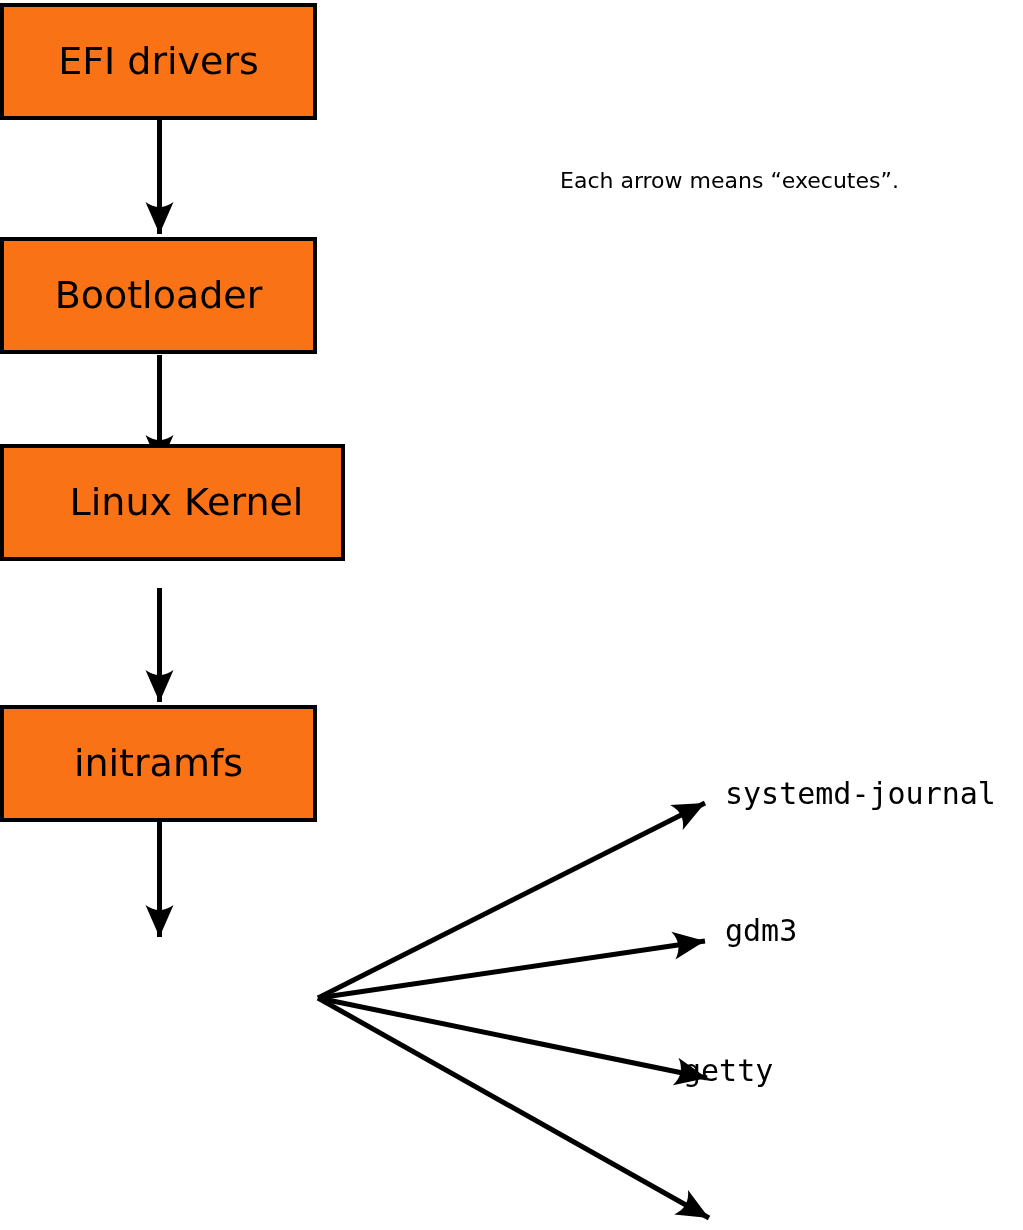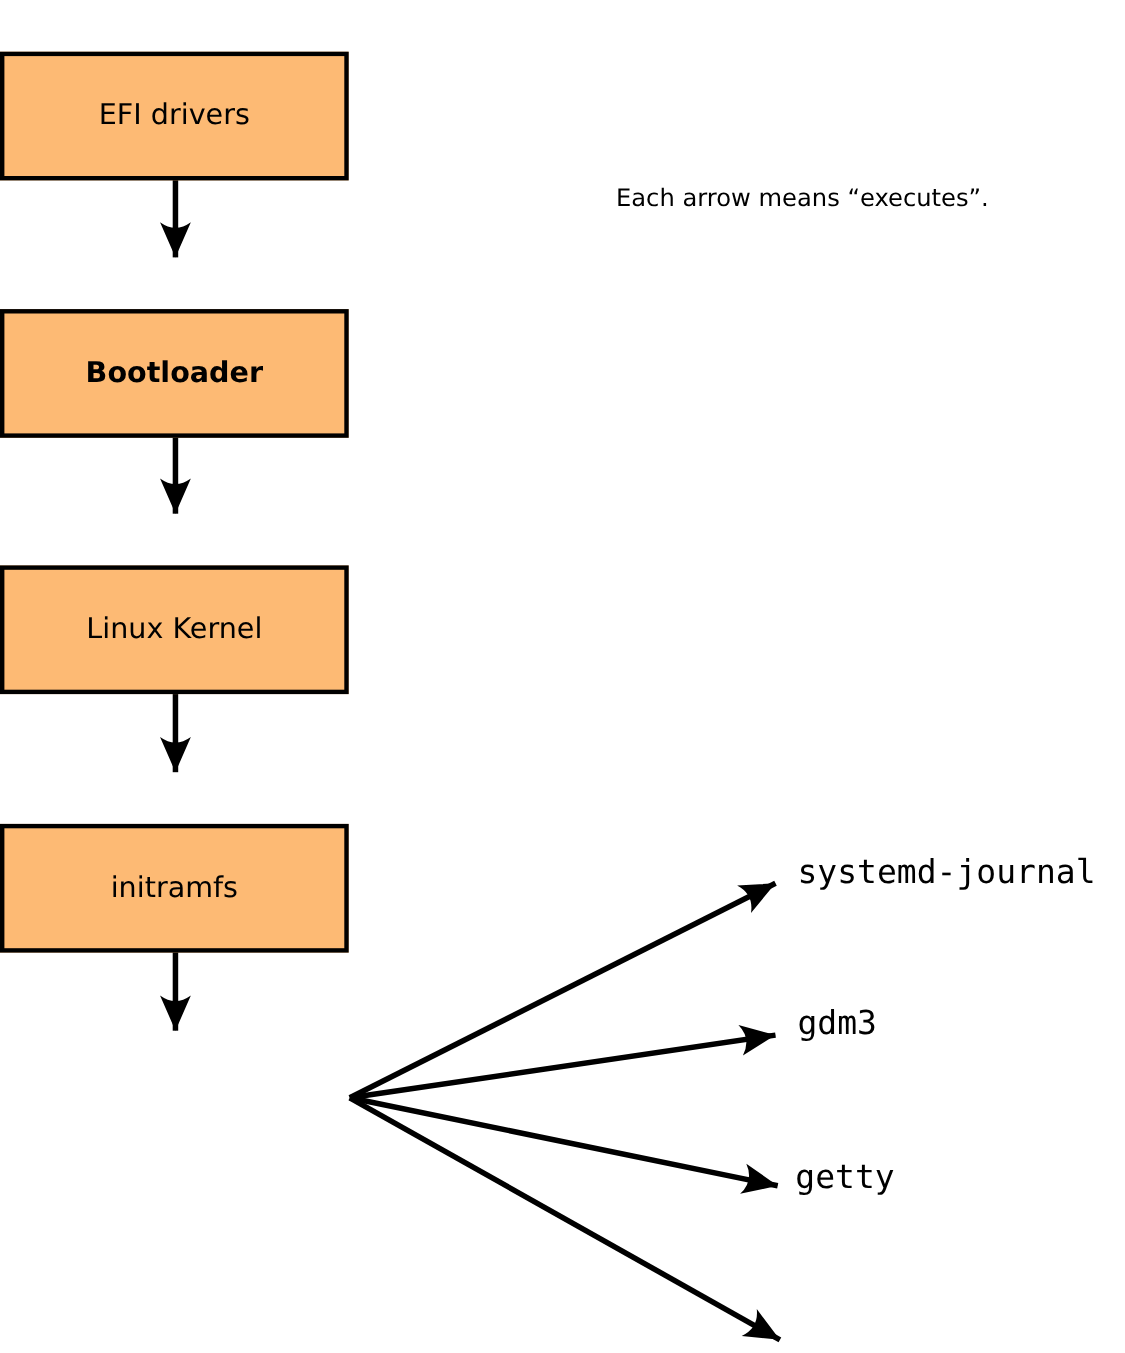--- a/index.html
+++ b/index.html
@@ -22,28 +22,27 @@
     top: 0;
     width: 1023px;
     height: 1230px;
   }
   .node-box {
     position: absolute;
     left: 0;
     width: 309px;
     height: 109px;
     border: 4px solid #000000;
-    background: #fdba74;
+    background: #f97316;
     display: flex;
     align-items: center;
     justify-content: center;
-    font-size: 26px;
+    font-size: 38px;
     line-height: 1.2;
     box-sizing: content-box;
-    margin-top: 44px;
   }
   .annotation {
     position: absolute;
     left: 560px;
     top: 163px;
     font-size: 22px;
     line-height: 36px;
     white-space: nowrap;
   }
   .target-label {
@@ -53,25 +52,25 @@
     white-space: nowrap;
   }
   .target-label.mono {
     font-family: "DejaVu Sans Mono", monospace;
   }
   .target-label.sans {
     font-family: "DejaVu Sans", sans-serif;
   }
   #target-label-0 { left: 725px; top: 776px; }
   #target-label-1 { left: 725px; top: 913px; text-align: center; }
-  #target-label-2 { left: 723px; top: 1053px; text-align: right; }
+  #target-label-2 { left: 683px; top: 1053px; text-align: right; }
   #target-label-3 { left: 716px; top: 1191px; margin-top: 48px; }
   #node-box-0 { top: 3px; }
-  #node-box-1 { top: 237px; font-weight: bold; }
-  #node-box-2 { top: 470px; }
+  #node-box-1 { top: 237px; }
+  #node-box-2 { top: 444px; padding-left: 28px; }
   #node-box-3 { top: 705px; }
   #node-box-4 { top: 940px; }
 </style>
 </head>
 <body>
 
 <div id="canvas">
 
   <svg id="arrows-layer" viewBox="0 0 1023 1230" xmlns="http://www.w3.org/2000/svg">
     <defs>

